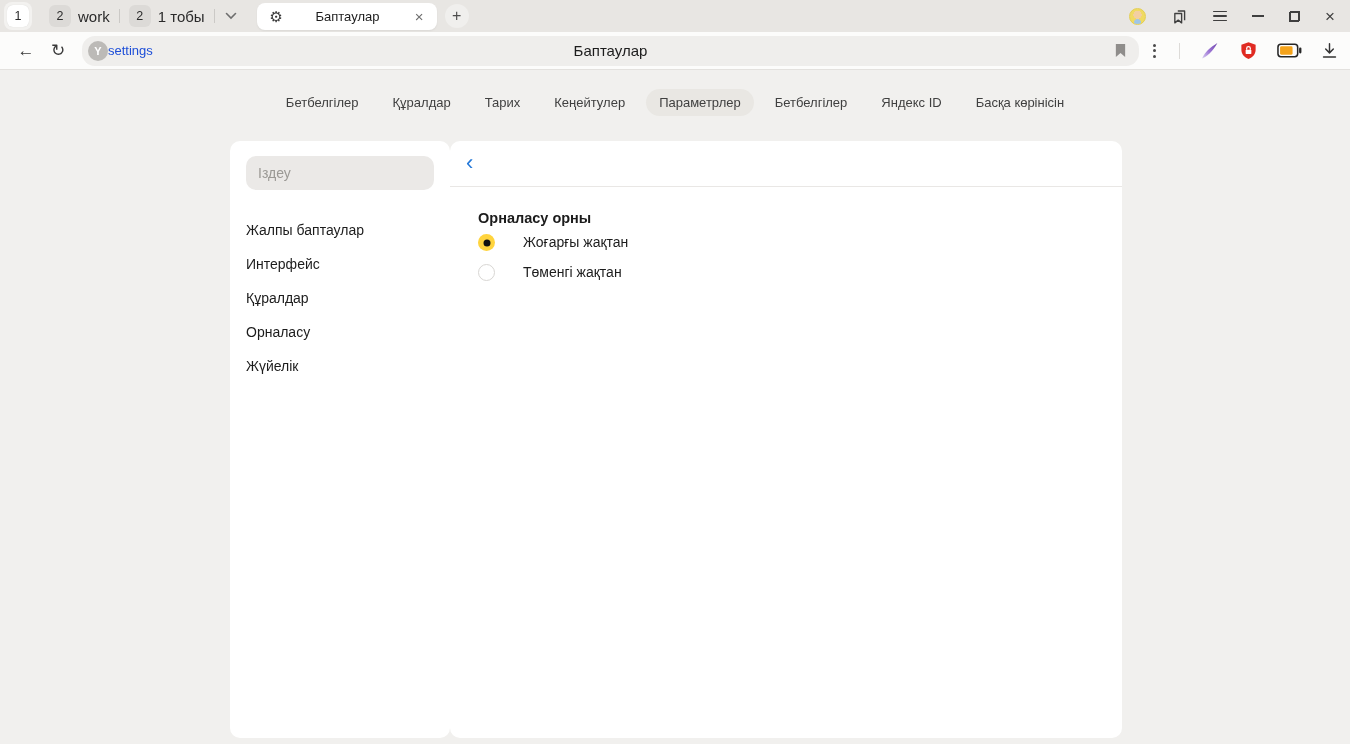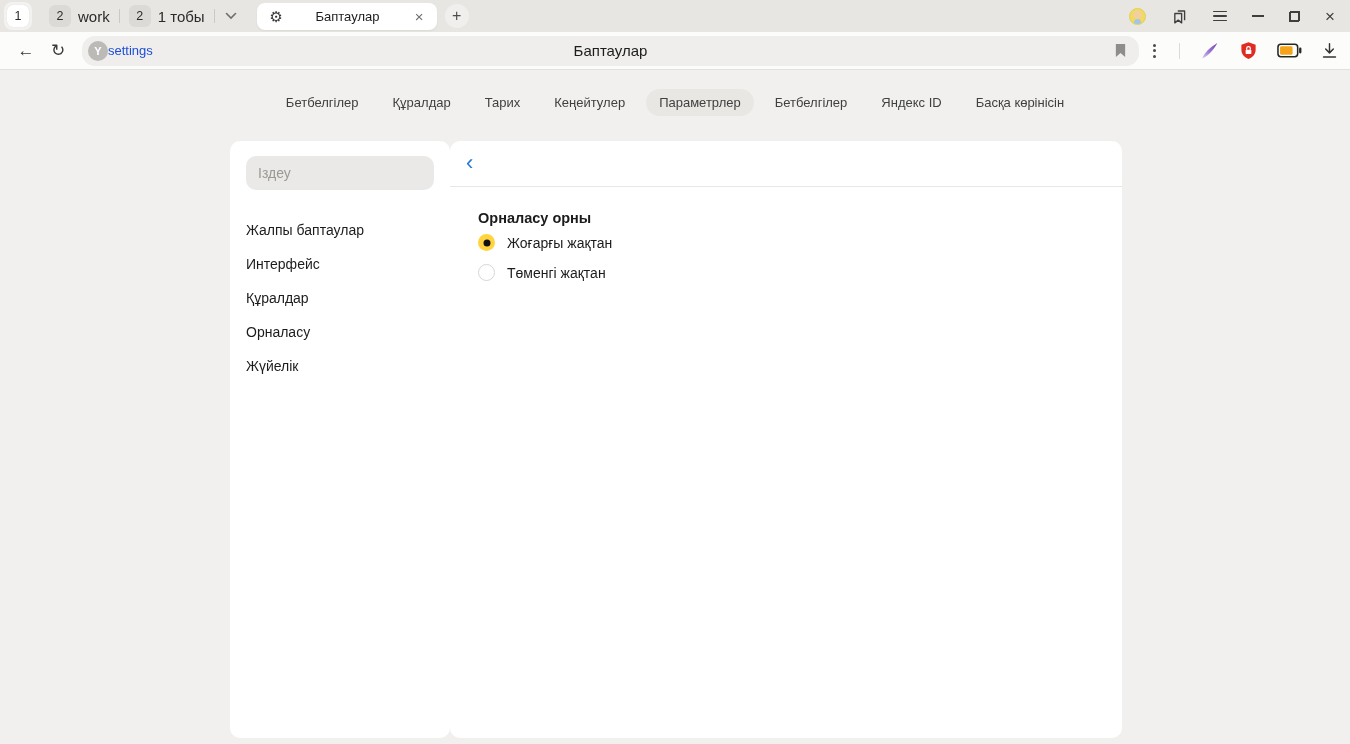--- a/index.html
+++ b/index.html
@@ -113,21 +113,21 @@
   .sidebar-item { font-size:14px; padding:2px 0; cursor:pointer; color:#1c1c1c; }
   .main-panel { left:450px; width:672px; }
   .main-header {
     height:46px; display:flex; align-items:center; padding:0 16px;
     border-bottom:1px solid #e9e7e5; cursor:pointer;
   }
   .back-chev { color:#2579d9; font-size:22px; line-height:1; margin-right:8px; transform:translateY(-1px); }
   .main-heading { color:#2579d9; font-size:18px; }
   .main-body { padding:23px 28px; }
   .section-title { font-size:14.5px; font-weight:bold; margin-bottom:8px; }
-  .radio-row { display:flex; align-items:center; margin-bottom:13px; cursor:pointer; }
+  .radio-row { display:flex; align-items:flex-start; margin-bottom:13px; cursor:pointer;gap:16px; }
   .radio { width:17px; height:17px; border-radius:50%; flex:none; position:relative; }
   .radio.selected { background:#ffd43e; }
   .radio.selected::after {
     content:""; position:absolute; left:50%; top:50%; width:7px; height:7px;
     transform:translate(-50%,-50%); border-radius:50%; background:#111111;
   }
   .radio.unselected { background:#ffffff; border:1.5px solid #d8d6d3; }
   .radio-label { margin-left:12px; font-size:14px; }
 </style>
 </head>

